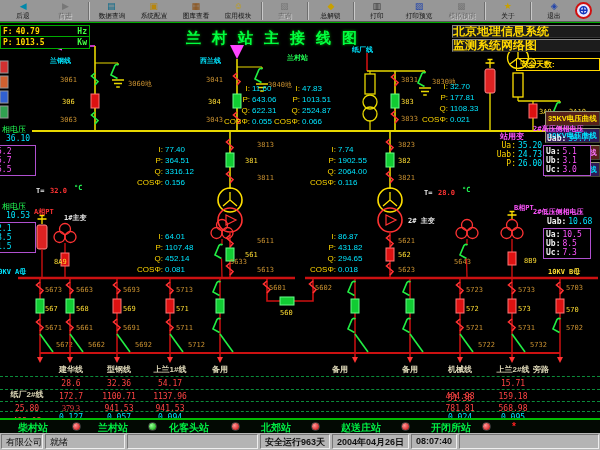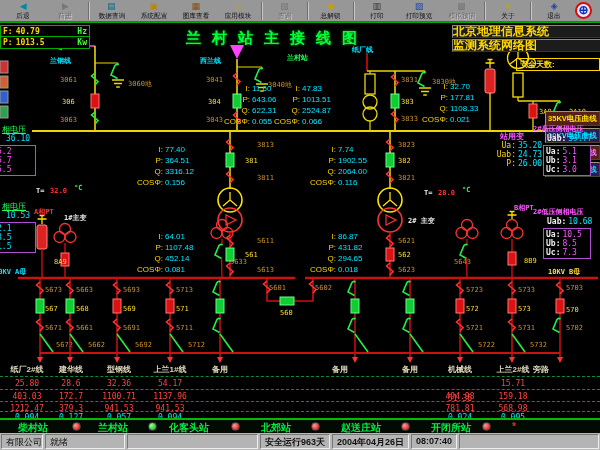--- a/index.html
+++ b/index.html
@@ -48,21 +48,21 @@
   .safebox { position:absolute; left:516px; top:35px; width:84px; height:13px; border:1px solid #ffd700;
              color:#ffd700; font-size:8px; font-weight:bold; line-height:11px; padding-left:3px;
              white-space:nowrap; font-family:"Liberation Sans",sans-serif; }
   .cbtn { position:absolute; left:545px; width:55px; height:15px; border:1px outset #997; font-size:7.5px;
           font-weight:bold; line-height:13px; text-align:center; white-space:nowrap; overflow:hidden;
           cursor:pointer; font-family:"Liberation Sans",sans-serif;}
   .cb1{background:#55201a;color:#ffe000}.cb2{background:#2e1a55;color:#00e5ff}
   .cb3{background:#55201a;color:#ff77ff}.cb4{background:#2e1a55;color:#00e5ff}
   
   .vb { font-size:8px; line-height:9px; white-space:nowrap; }
-  .vb .vt { color:#22ff55;text-decoration:underline; }
+  .vb .vt { color:#22ff55; }
   .vb .vtm { color:#ff55ff; font-weight:bold; }
   .vb .vv { color:#00e5ff; }
   .vbox { border:1px solid #b050d0; padding:1px 2px; margin-top:2px; background:#000; }
   .vbox .br { display:flex; }
   .vbl { color:#eee; font-weight:bold; margin-right:2px; }
   .vbm { color:#ff55ff; } .vbc { color:#00e5ff; }
   .vrow { display:flex;padding-left:8px; } .vrl { color:#ffd700; margin-right:2px; }
   
   .meas { position:absolute; width:80px; font-size:8px; line-height:11px; }
   .mr { display:flex; }
@@ -692,32 +692,32 @@
           <span class="ml">COSΦ:</span>
           <span class="mv">0.018</span>
         </div>
     </div>
 
     <div id="dtable">
       <div class="dash" style="top:17px"></div>
       <div class="dash" style="top:30px"></div>
       <div class="dash" style="top:42px"></div>
       <div class="dash" style="top:52px"></div>
-    <div class="dcol" style="left: 0px; width: 54px;">
+    <div class="dcol" style="left: 0px; width: 54px; margin-top: 25px;">
           <div class="dh">纸厂2#线</div>
           <div class="dv red" style="top: 20px;">25.80</div>
           <div class="dv red" style="top: 33px;">403.03</div>
           <div class="dv red" style="top: 45px;">1212.47</div>
           <div class="dv cyan" style="top: 54px;">0.094</div>
         </div>
         <div class="dcol" style="left: 48px; width: 46px;">
           <div class="dh">建华线</div>
           <div class="dv red" style="top: 20px;">28.6</div>
           <div class="dv red" style="top: 33px;">172.7</div>
-          <div class="dv red" style="top: 45px;">379.3</div>
+          <div class="dv red" style="top: 45px; font-family: Liberation Serif, serif;">379.3</div>
           <div class="dv cyan" style="top: 54px;">0.127</div>
         </div>
         <div class="dcol" style="left: 96px; width: 46px;">
           <div class="dh">型钢线</div>
           <div class="dv red" style="top: 20px;">32.36</div>
           <div class="dv red" style="top: 33px;">1100.71</div>
           <div class="dv red" style="top: 45px;">941.53</div>
           <div class="dv cyan" style="top: 54px;">0.057</div>
         </div>
         <div class="dcol" style="left: 142px; width: 56px; text-align: center;">

